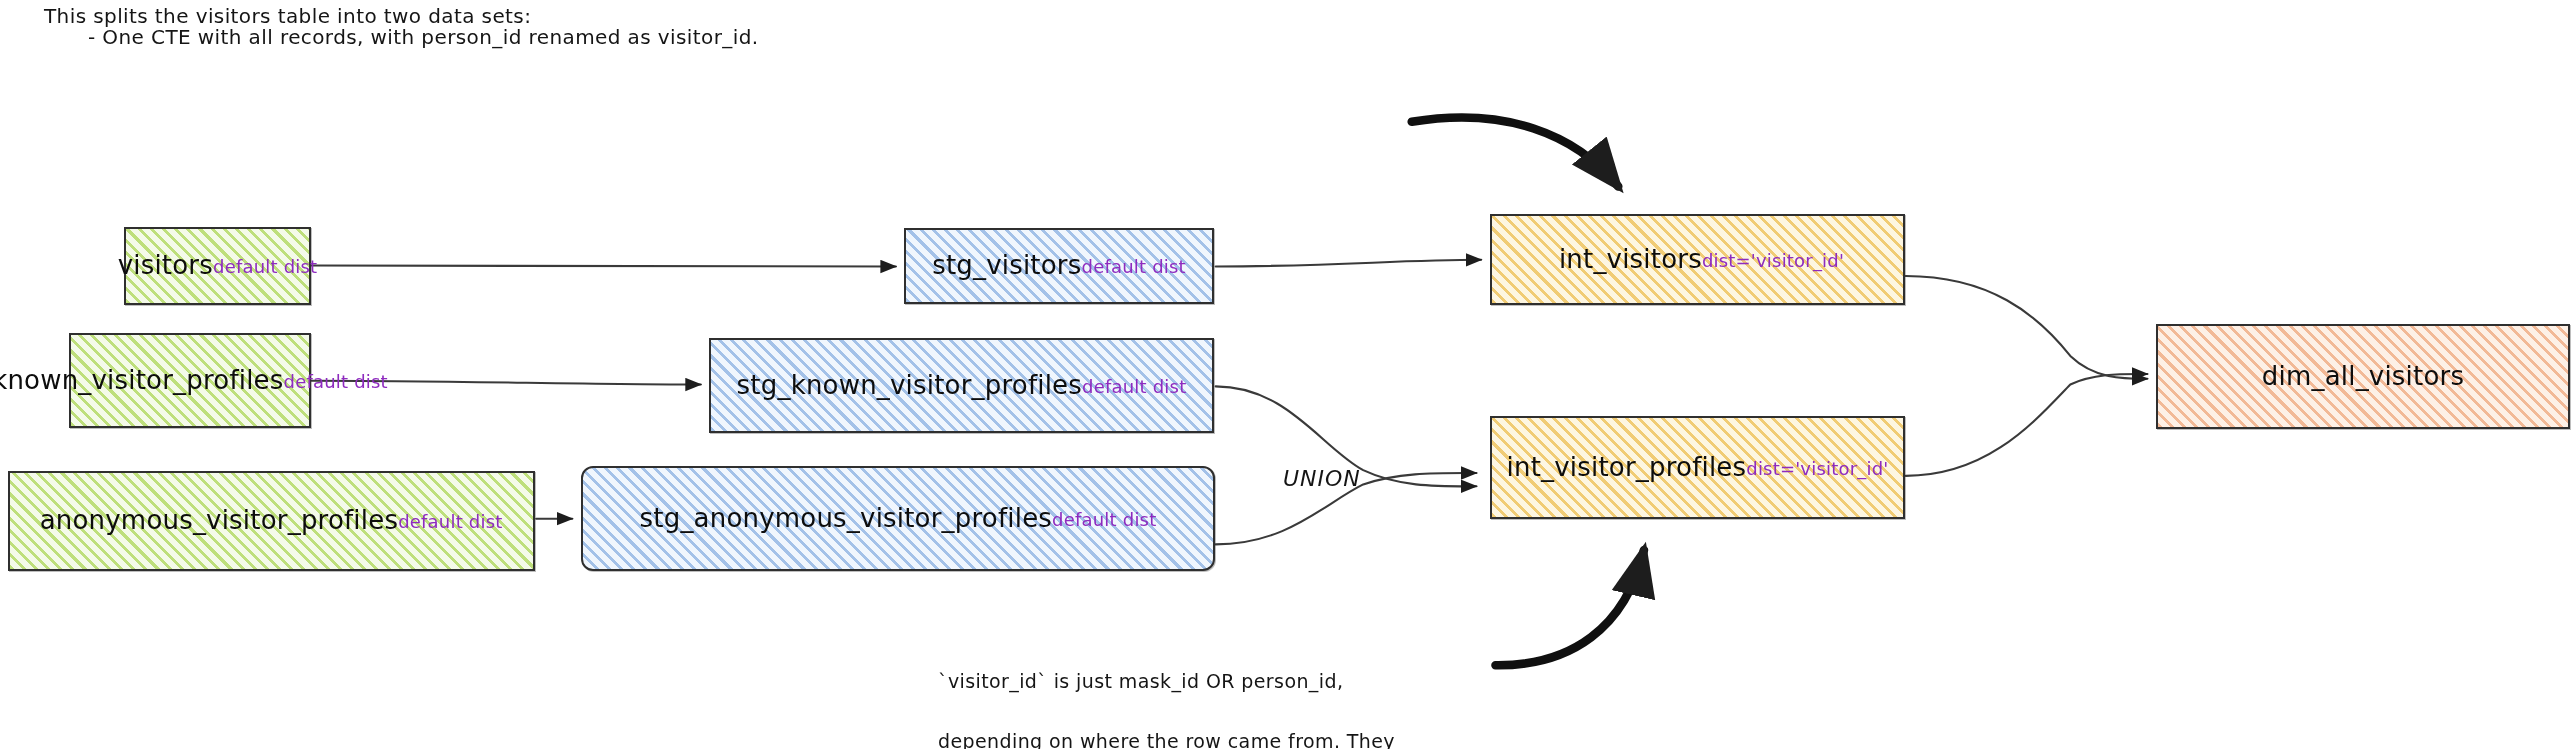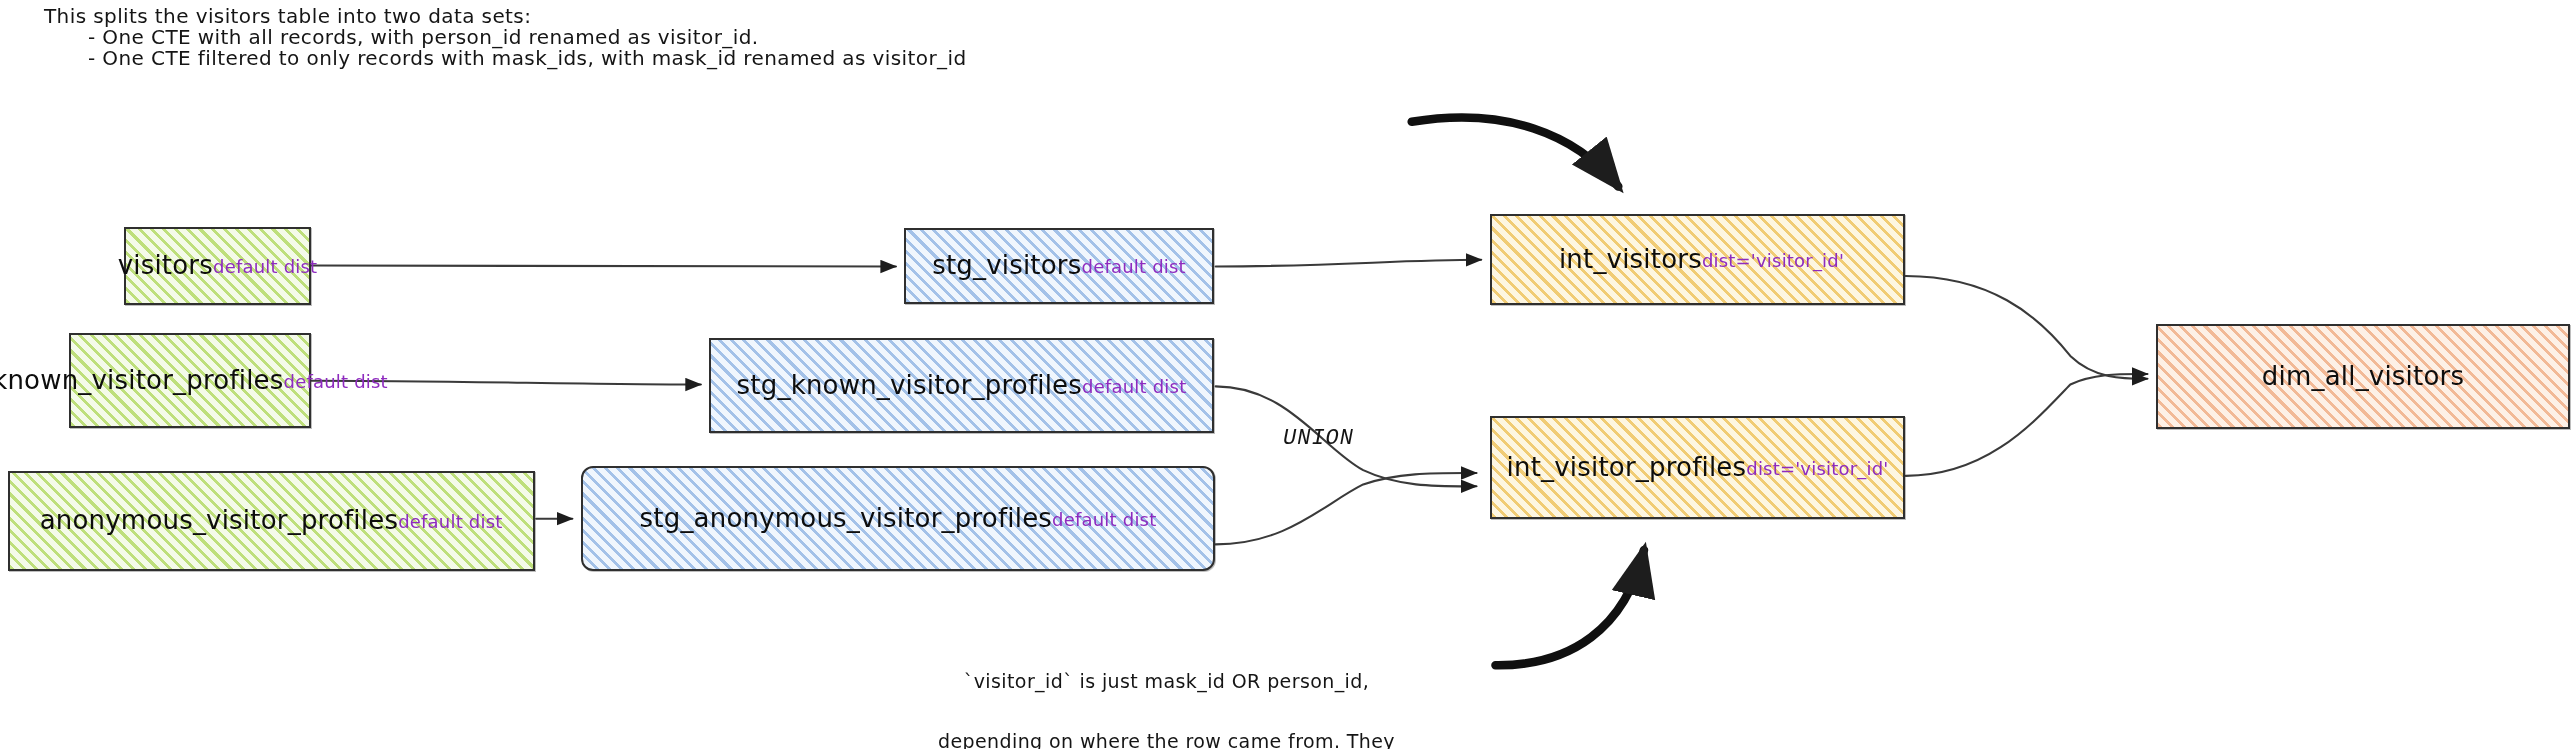--- a/index.html
+++ b/index.html
@@ -83,31 +83,30 @@
 
   
   .float-label {
     position: absolute;
     font-family: "DejaVu Sans", sans-serif;
     color: #151515;
     white-space: pre;
   }
   #union-label { font-size: 22px; font-style: italic; letter-spacing: 1px; }
   #bottom-note { left: 938px; top: 633px; }
-  #bottom-note .note-line { font-size: 19px; line-height: 24px; height: 24px; text-align: center; }
+  #bottom-note .note-line { font-size: 19px; line-height: 24px; height: 24px; text-align: left; }
 </style>
 </head>
 <body>
 
 <div id="stage">
 
   <div id="header-note">
     <div class="note-line">This splits the visitors table into two data sets:</div>
     <div class="note-line indented">- One CTE with all records, with person_id renamed as visitor_id.</div>
-    <div class="note-line indented">- One CTE filtered to only records with mask_ids, with mask_id renamed as visitor_id</div>
   </div>
 
   <svg id="edges" viewBox="0 0 2706 787">
     <defs>
       <marker id="ah" markerWidth="9" markerHeight="9" refX="7.4" refY="3.2" orient="auto" markerUnits="strokeWidth">
         <path d="M0,0 L8,3.2 L0,6.4 z" fill="#1d1d1d"></path>
       </marker>
       <marker id="ah-big" markerWidth="7" markerHeight="7" refX="5.4" refY="2.6" orient="auto" markerUnits="strokeWidth">
         <path d="M0,0 L6.4,2.6 L0,5.2 z" fill="#1d1d1d"></path>
       </marker>
@@ -175,21 +174,21 @@
 
   <div class="node fill-yellow" style="left:1490px; top:416px; width:415px; height:103px;">
     <div class="title">int_visitor_profiles</div>
     <div class="subtitle">dist='visitor_id'</div>
   </div>
 
   <div class="node fill-salmon no-sub" style="left:2156px; top:324px; width:414px; height:105px;">
     <div class="title">dim_all_visitors</div>
   </div>
 
-  <div class="float-label" id="union-label" style="left:1283px; top:426px;font-family:Liberation Mono, monospace;">UNION</div>
+  <div class="float-label" id="union-label" style="left:1283px; top:466px;">UNION</div>
 
   <div class="float-label" id="bottom-note">
     <div class="note-line">`visitor_id` is just mask_id OR person_id,</div>
     <div class="note-line">depending on where the row came from. They</div>
     
   </div>
 
 </div>
 
 

